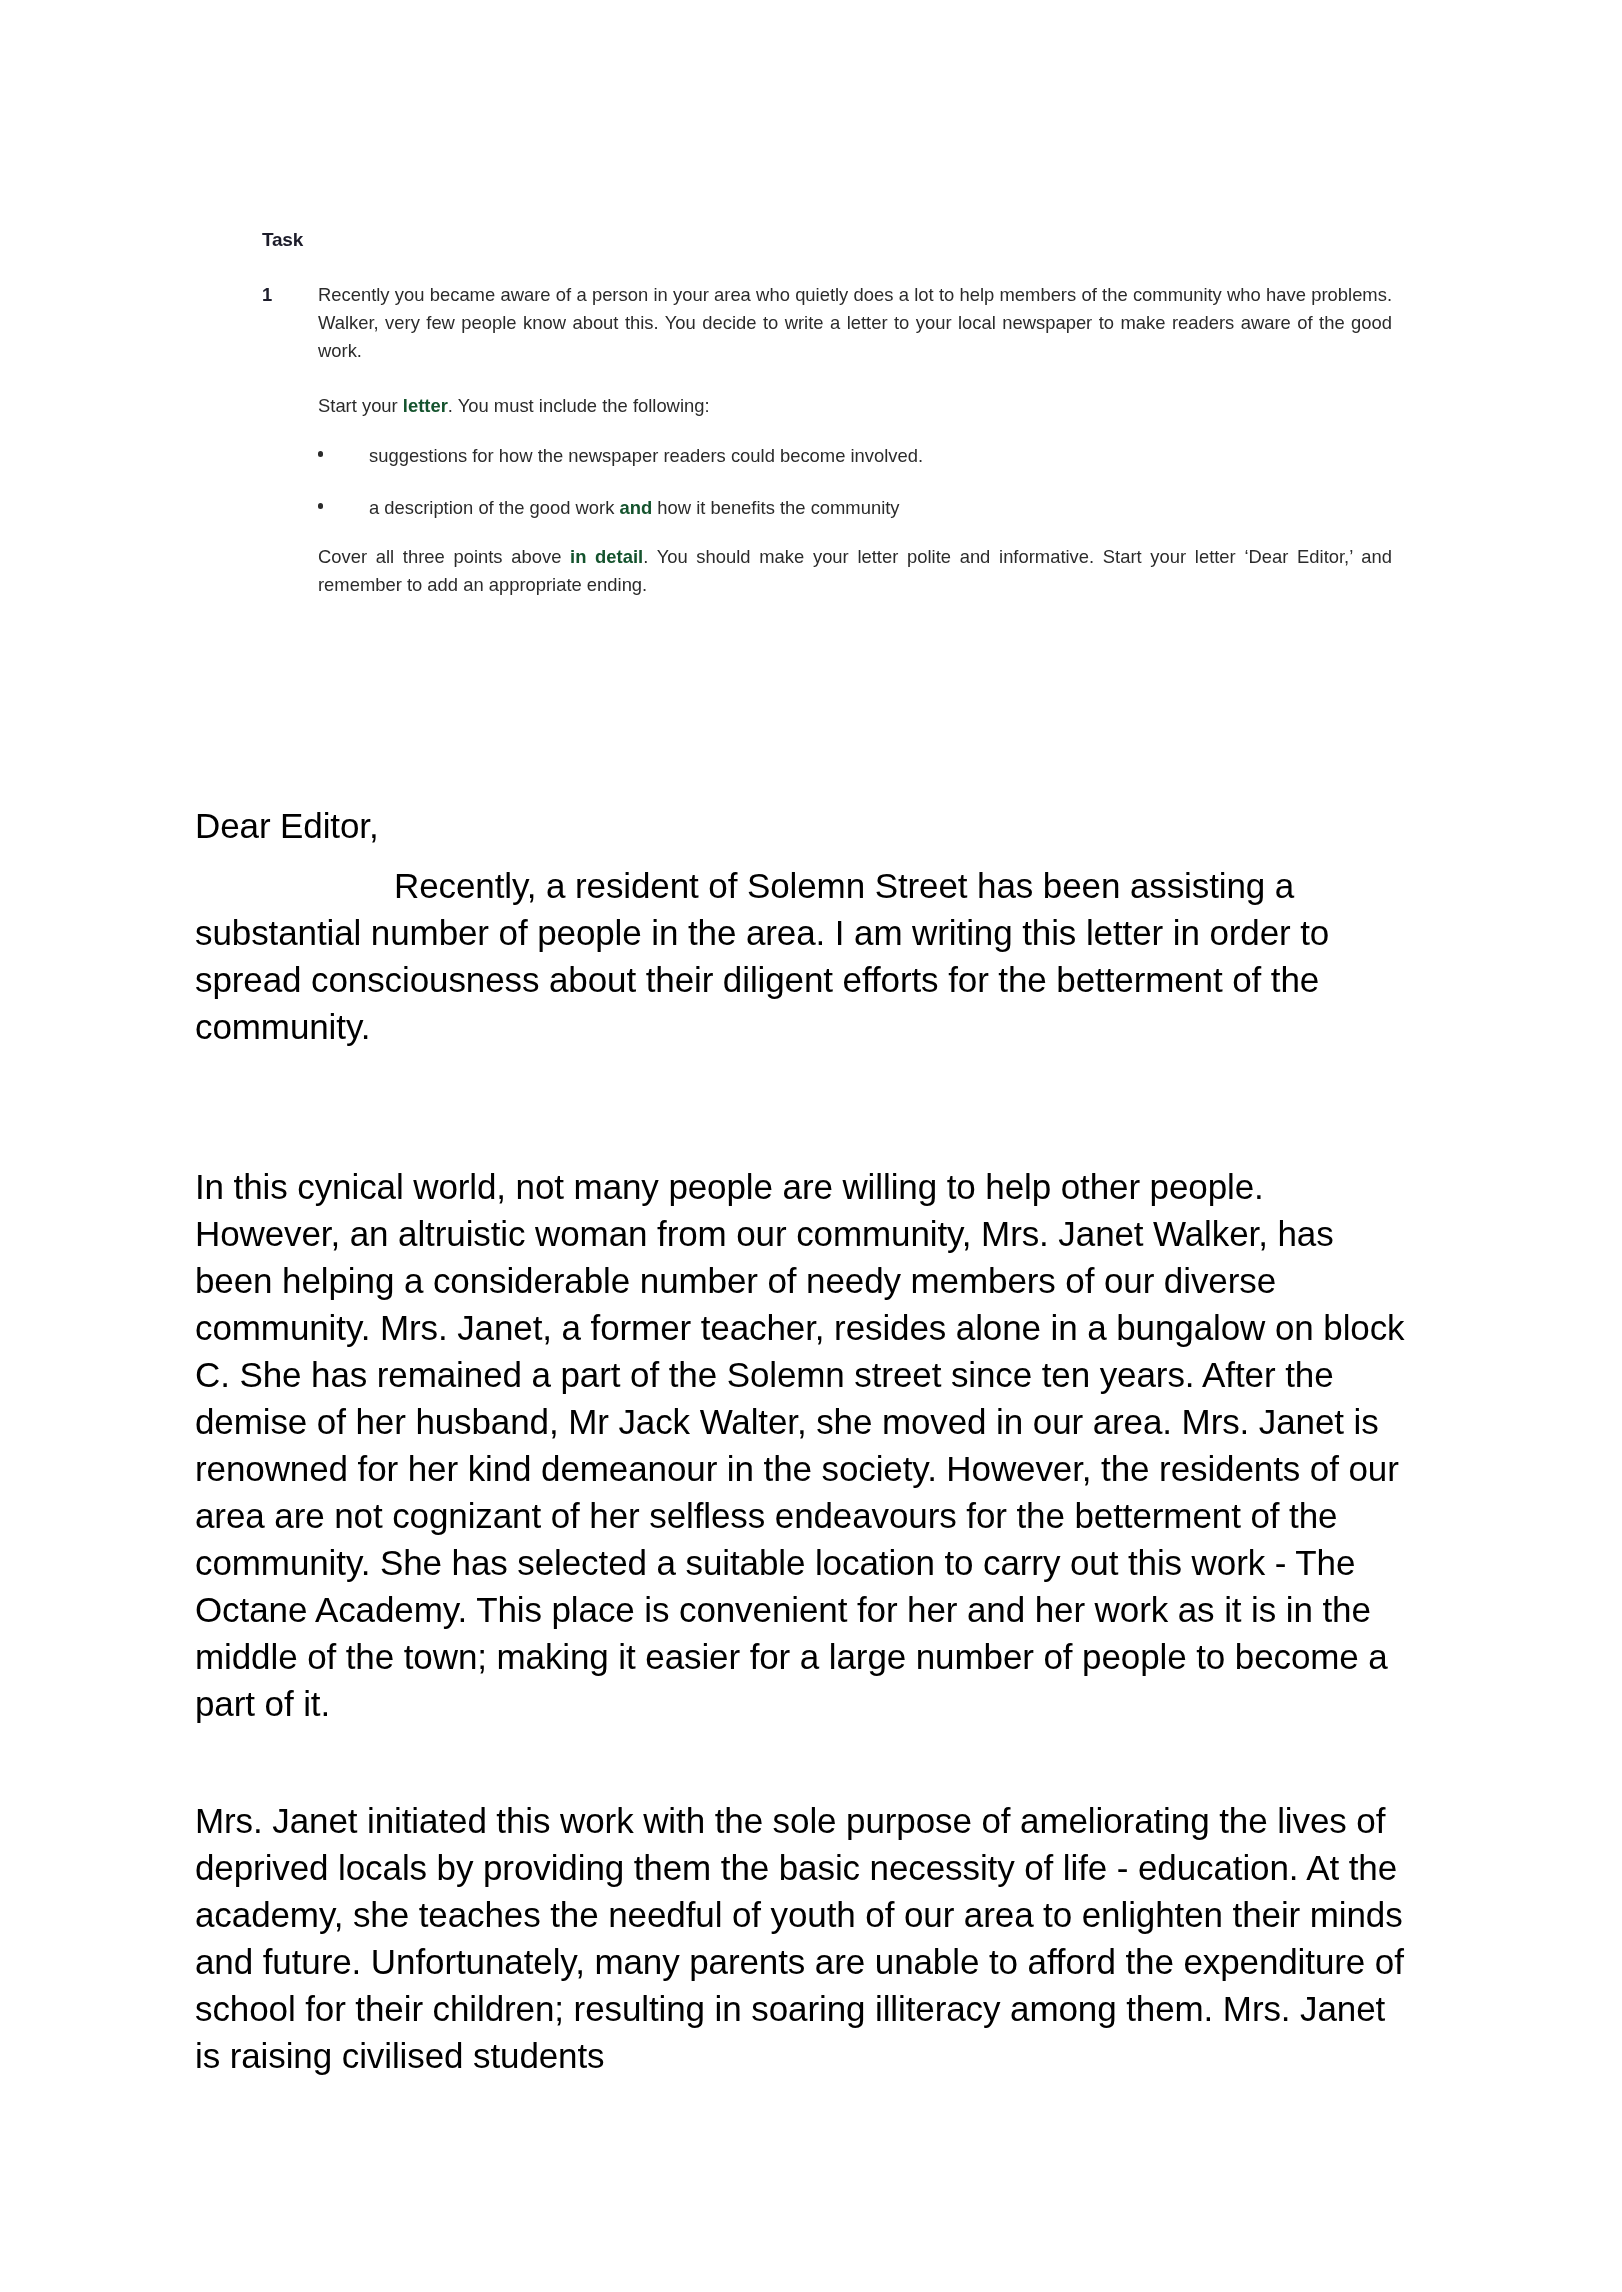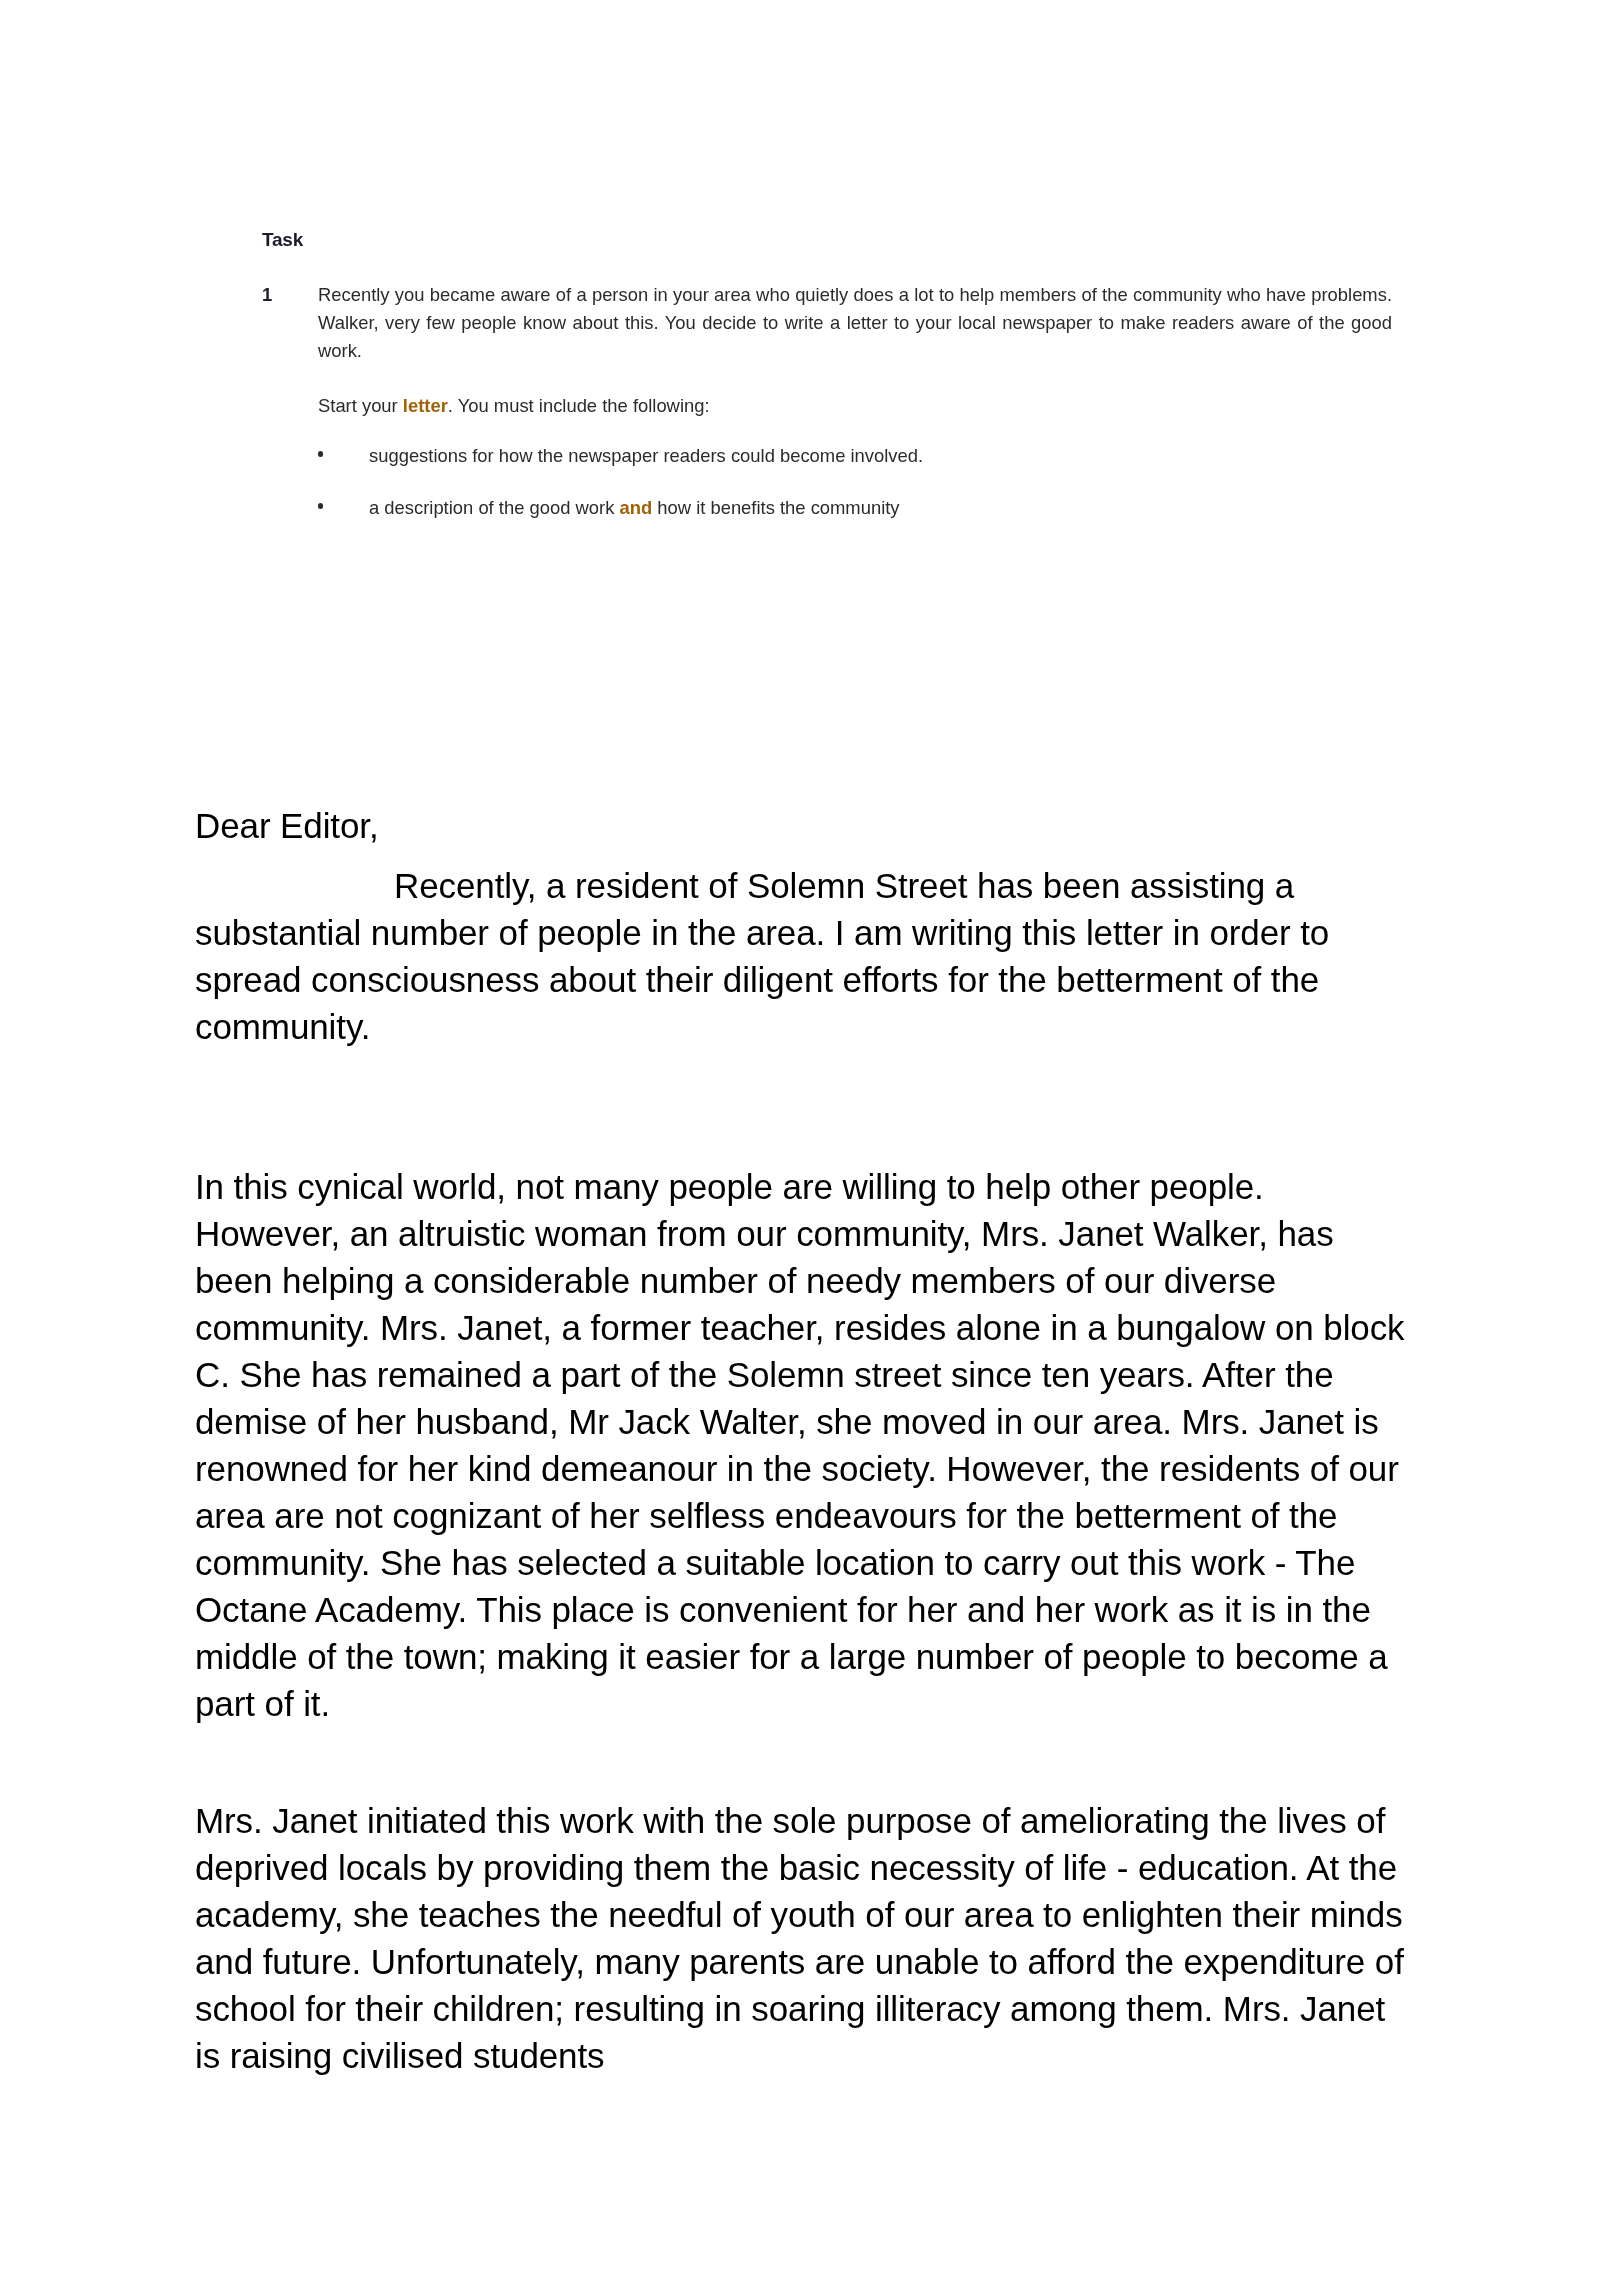--- a/index.html
+++ b/index.html
@@ -74,21 +74,21 @@
     height: 5.4px;
     border-radius: 50%;
     background: #2b2b2b;
   }
   .task-closing {
     margin: 16px 0 0 0;
     padding-left: 56px;
     text-align: justify;
     text-justify: inter-word;
   }
-  .task-block b { font-weight: bold; color: #a16207; }
+  .task-block b { font-weight: bold; color: #14532d; }
 
   
   .letter {
     position: absolute;
     left: 195px;
     top: 802px;
     width: 1218px;
     color: #000000;
     font-size: 35px;
     font-weight: normal;
@@ -130,20 +130,23 @@
       <li class="task-bullet">
         <span class="bullet-dot"></span>
         <span>suggestions for how the newspaper readers could become involved.</span><b></b><span></span>
       </li>
       <li class="task-bullet">
         <span class="bullet-dot"></span>
         <span>a description of the good work </span><b>and</b><span> how it benefits the community</span>
       </li>
     </ul>
 
+    <div class="task-closing">
+      <span>Cover all three points above </span><b>in detail</b><span>. You should make your letter polite and informative. Start your letter ‘Dear Editor,’ and remember to add an appropriate ending.</span>
+    </div>
 
   </div>
 
   <div class="letter">
 
     <p class="letter-salutation">Dear Editor,</p>
 
     <p class="letter-para indented">Recently, a resident of Solemn Street has been assisting a substantial number of people in the area. I am writing this letter in order to spread consciousness about their diligent efforts for the betterment of the community.</p>
 
     <div class="gap-large"></div>

